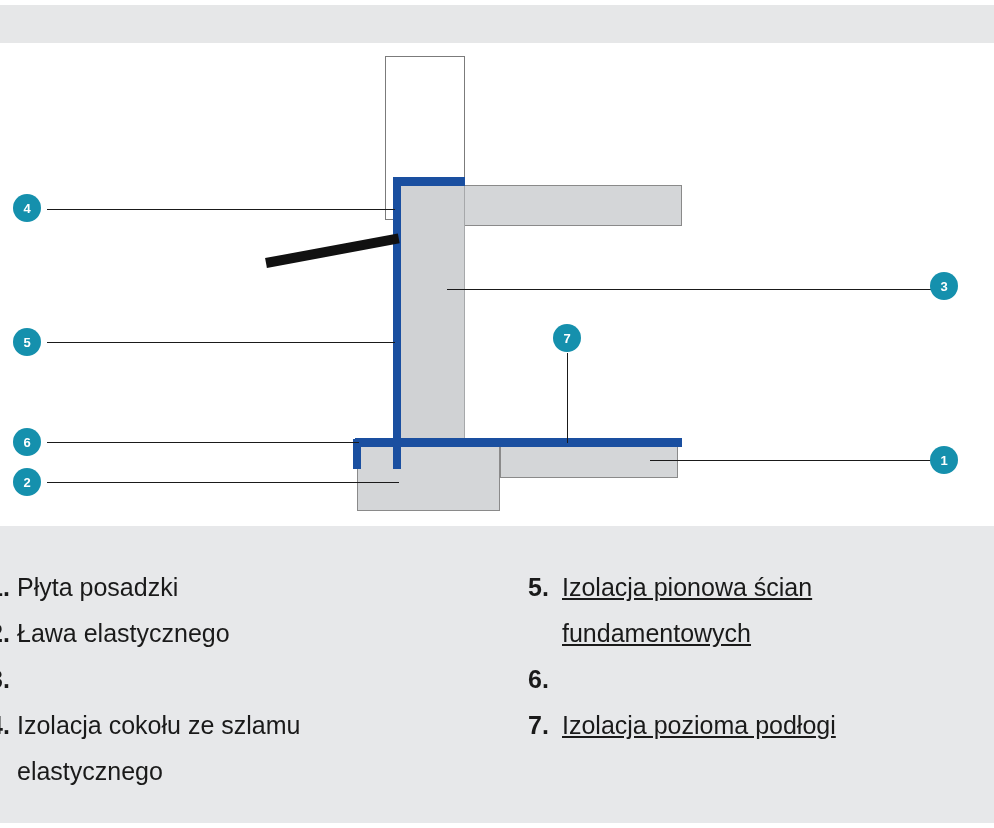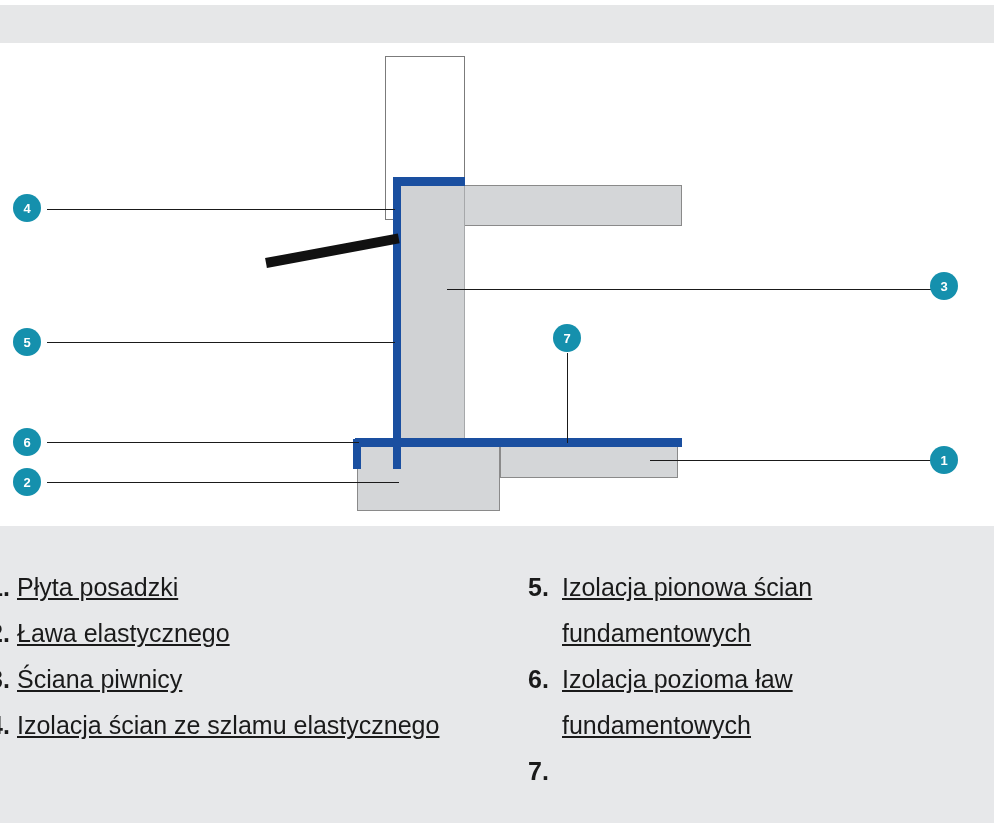--- a/index.html
+++ b/index.html
@@ -117,21 +117,21 @@
     text-align:right;
     overflow:hidden;
   }
   .legend-col.right .legend-num{
     width:26px;
     text-align:left;
   }
   .legend-text{
     flex:1 1 auto;
   }
-  .legend-col.left .legend-text{max-width:430px;text-decoration:underline;}
+  .legend-col.left .legend-text{max-width:430px;}
   .legend-col.right .legend-text{max-width:330px;text-decoration:underline;}
 
   .footer-strip{
     position:absolute;left:0;top:823px;width:994px;height:5px;
     background:#ffffff;
   }
 </style>
 </head>
 <body>
 
@@ -176,39 +176,38 @@
       <div class="legend-item">
         <span class="legend-num">1.</span>
         <span class="legend-text">Płyta posadzki</span>
       </div>
       <div class="legend-item">
         <span class="legend-num">2.</span>
         <span class="legend-text">Ława elastycznego</span>
       </div>
       <div class="legend-item">
         <span class="legend-num">3.</span>
-        <span class="legend-text">Ściana piwnicy</span>
       </div>
       <div class="legend-item">
         <span class="legend-num">4.</span>
-        <span class="legend-text">Izolacja ścian ze szlamu elastycznego</span>
+        <span class="legend-text">Izolacja cokołu ze szlamu elastycznego</span>
       </div>
     </div>
 
     <div class="legend-col right">
       <div class="legend-item">
         <span class="legend-num">5.</span>
         <span class="legend-text">Izolacja pionowa ścian fundamentowych</span>
       </div>
       <div class="legend-item">
         <span class="legend-num">6.</span>
-        <span class="legend-text">Izolacja pozioma ław fundamentowych</span>
       </div>
       <div class="legend-item">
         <span class="legend-num">7.</span>
+        <span class="legend-text">Izolacja pozioma podłogi</span>
       </div>
     </div>
 
   </div>
 
   <div class="footer-strip"></div>
 
 </div>
 
 </body></html>

